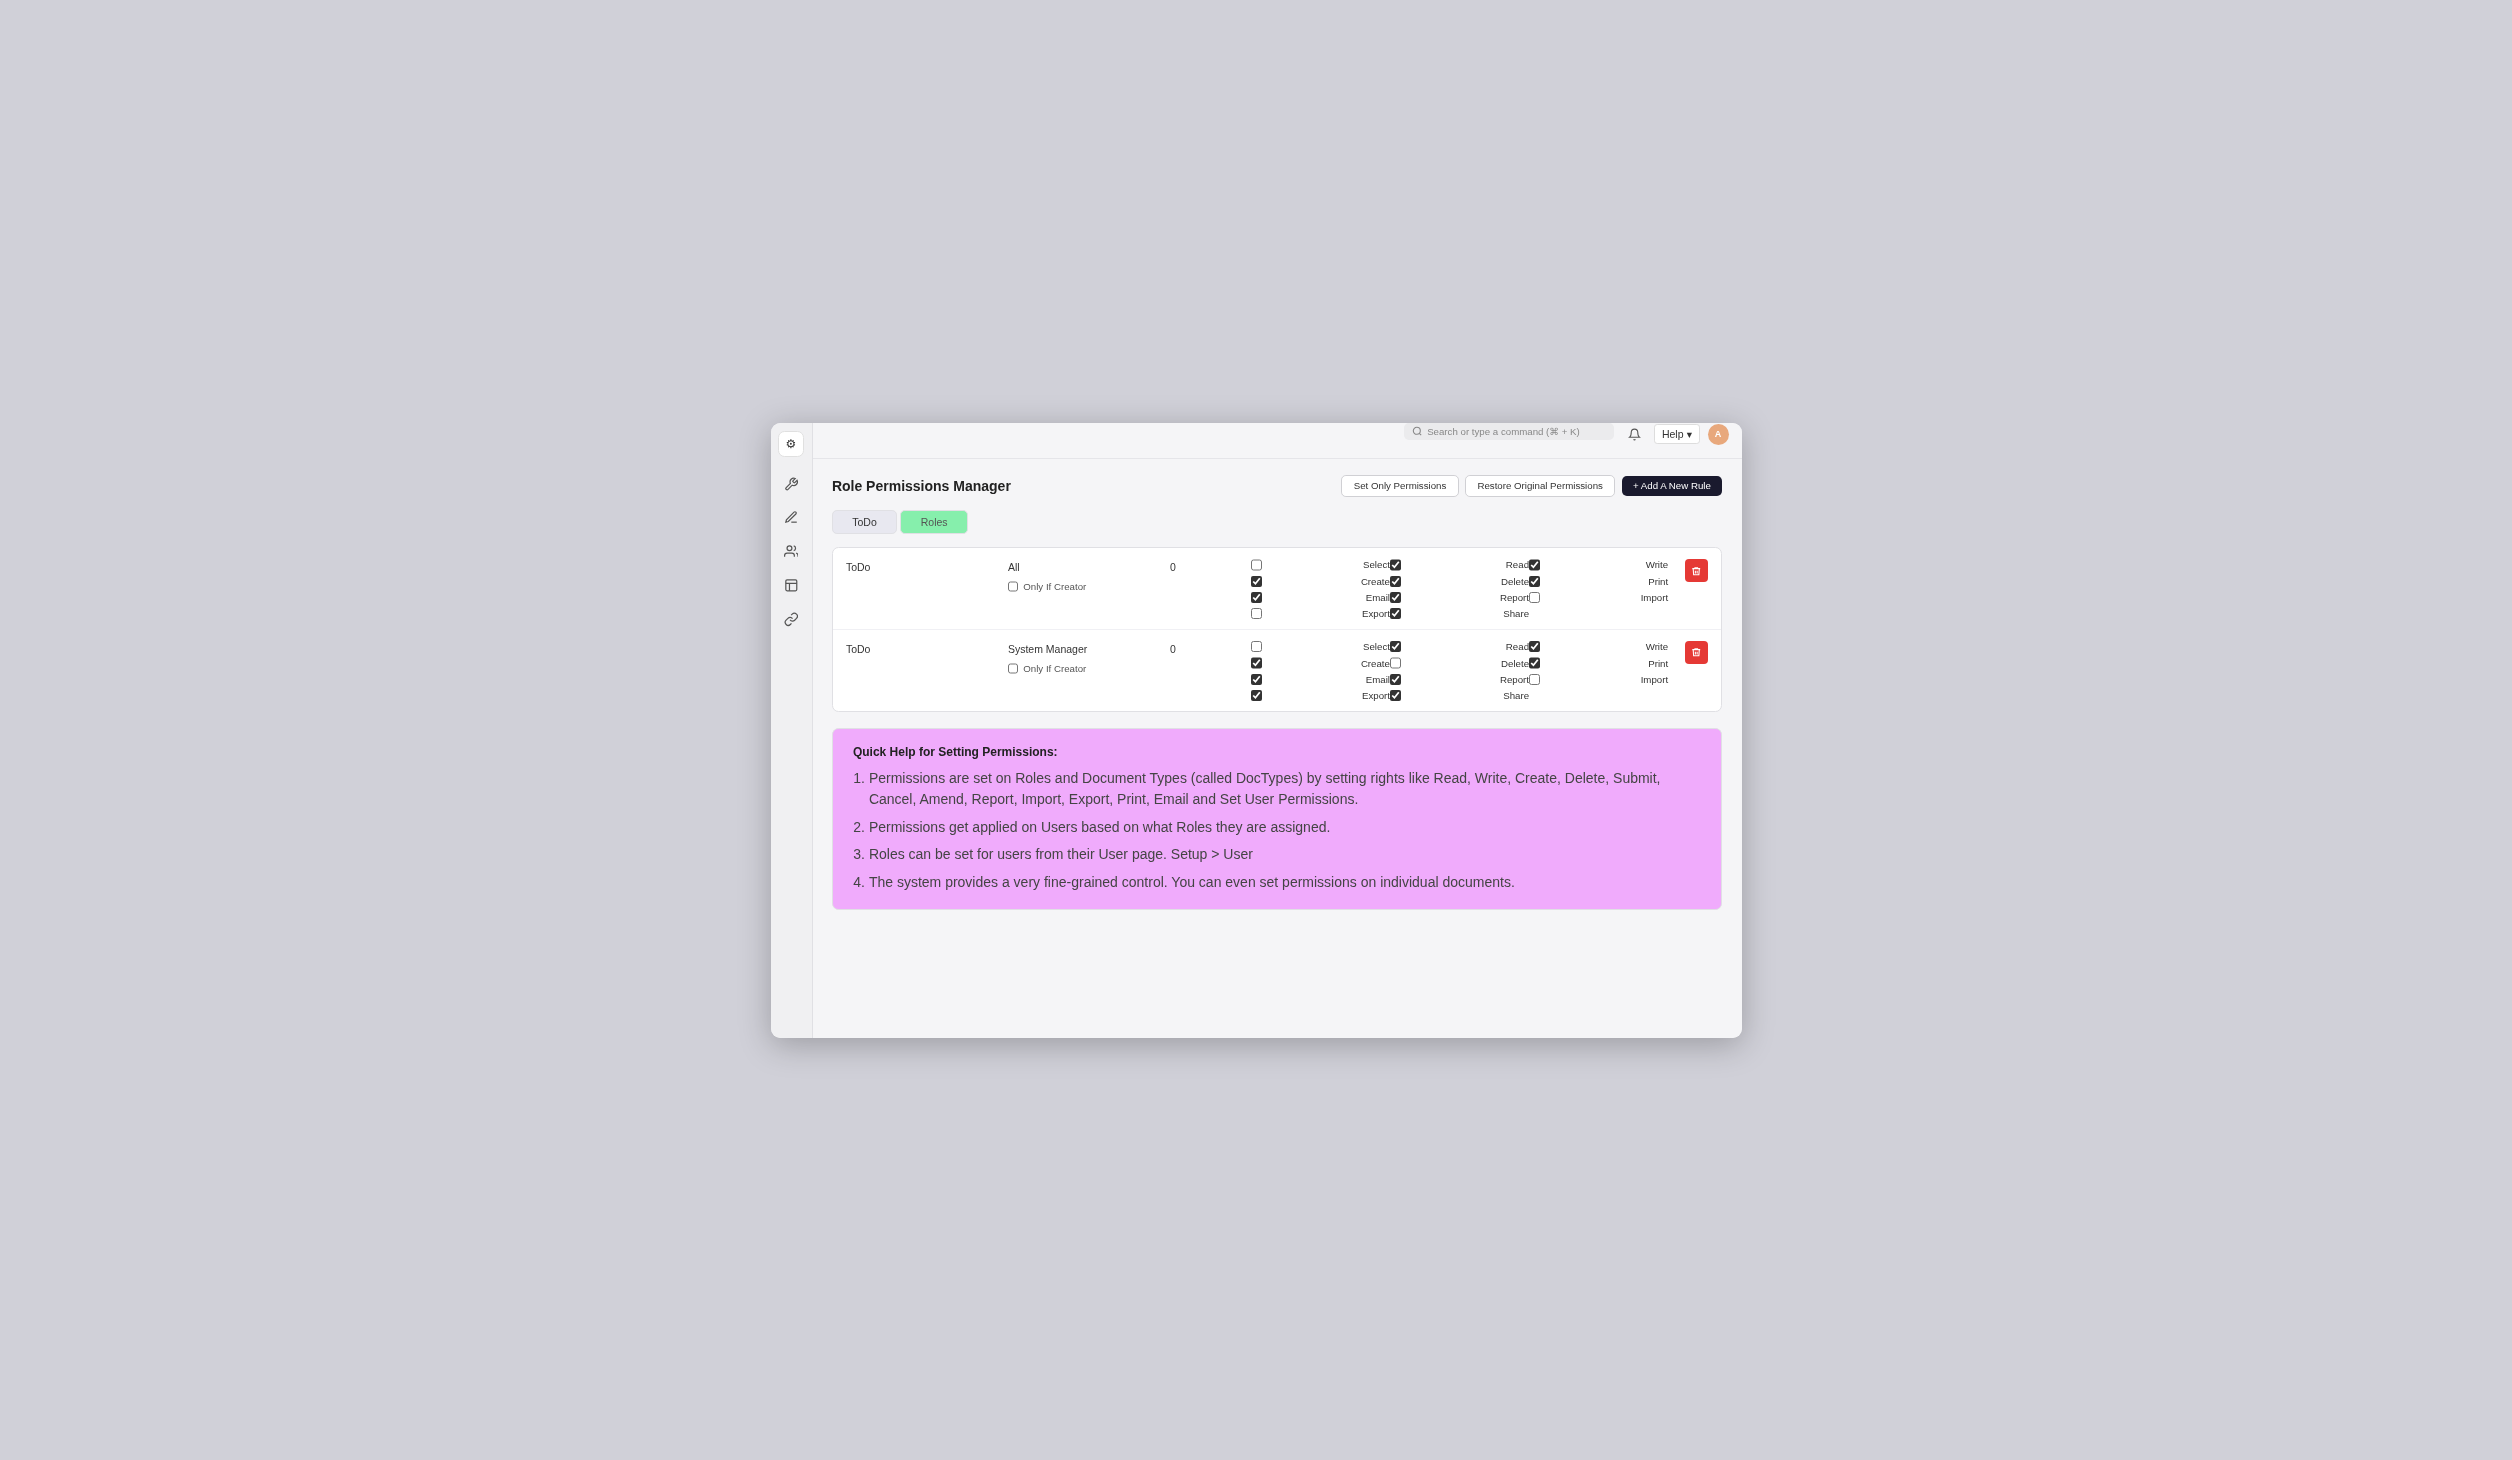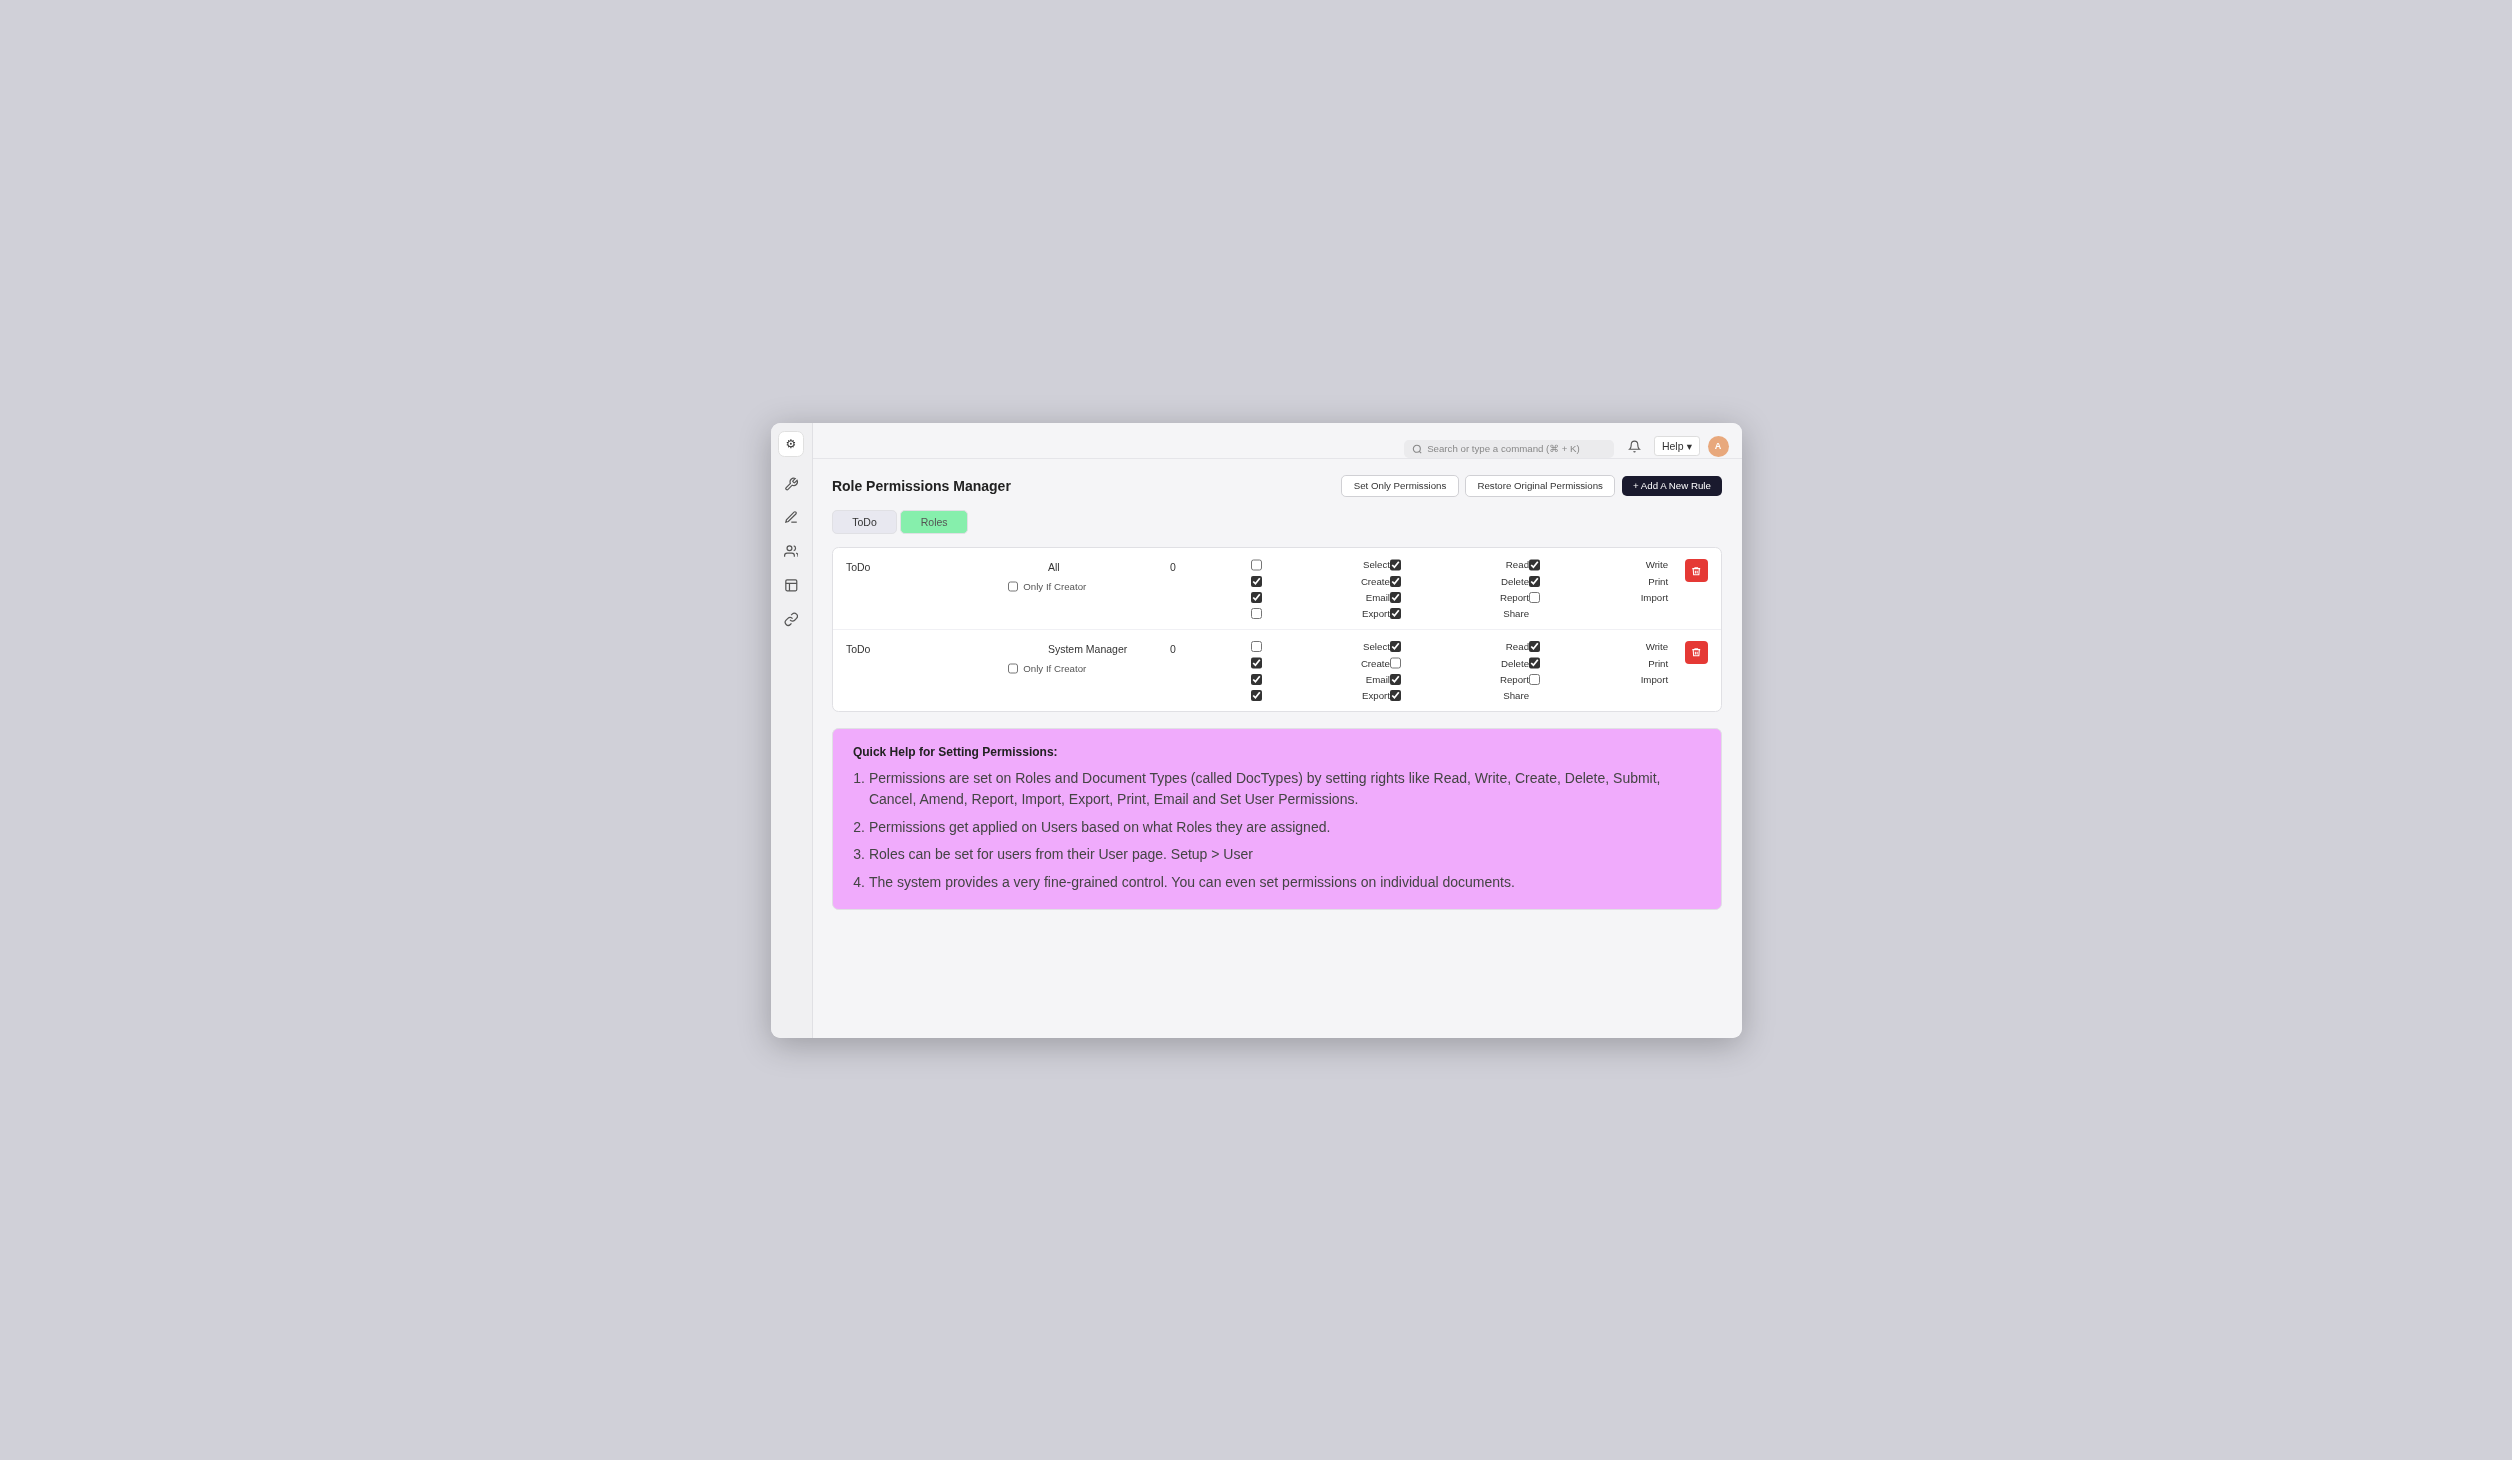--- a/index.html
+++ b/index.html
@@ -64,21 +64,21 @@
       display: flex;
       flex-direction: column;
       overflow: hidden;
     }
     
     .topbar {
       height: 36px;
       background: #f5f5f7;
       border-bottom: 0.8px solid #e5e5e9;
       display: flex;
-      align-items: flex-end;
+      align-items: flex-start;
       padding: 0 13px;
       gap: 9.7px;
       justify-content: flex-end;
     }
     .search-bar {
       display: flex;
       align-items: center;
       background: #ebebed;
       border-radius: 4.9px;
       padding: 3.2px 8px;
@@ -228,21 +228,20 @@
     }
     .role-cell {
       display: flex;
       flex-direction: column;
       gap: 8px;
     }
     .role-name {
       font-size: 10.5px;
       color: #333;
       padding-top: 3.2px;
-      margin-left: 40px;
     }
     .only-if-creator {
       display: flex;
       align-items: center;
       gap: 4.9px;
       font-size: 9.7px;
       color: #555;
     }
     .level-cell {
       font-size: 10.5px;

